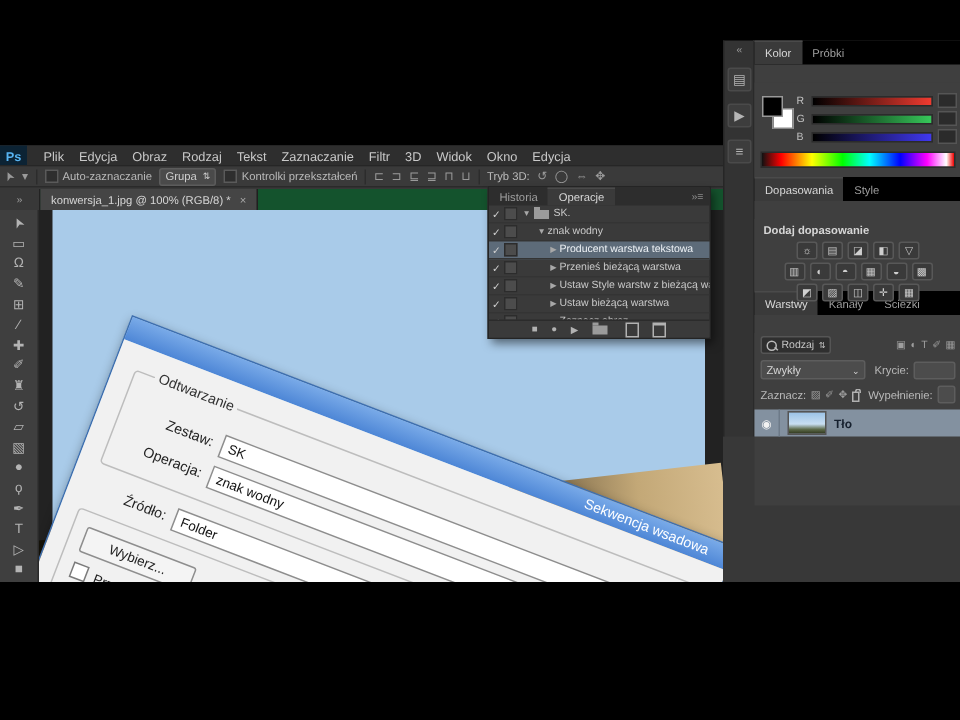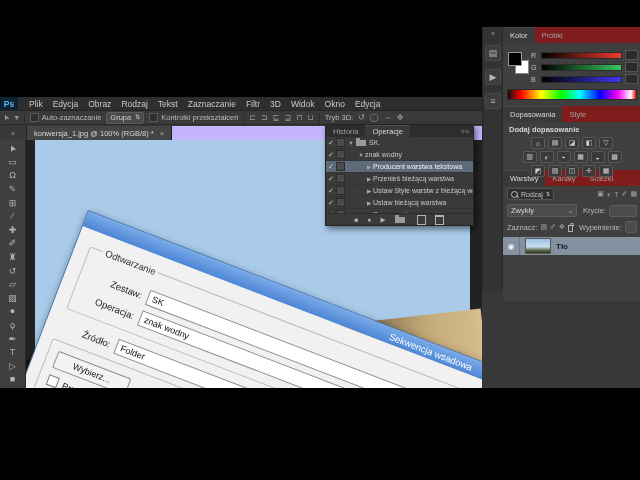--- a/index.html
+++ b/index.html
@@ -24,21 +24,21 @@
   .ob-sep{width:1px;height:10px;background:#2c2c2c;}
   .checkbox-dark{width:7px;height:7px;background:#2e2e2e;border:1px solid #5a5a5a;display:inline-block;}
   .ob-group{display:flex;align-items:center;gap:3px;white-space:nowrap;}
   .select-dark{background:#4a4a4a;border:1px solid #5c5c5c;border-radius:2px;color:#cfcfcf;
     padding:0 3px;height:10px;display:flex;gap:4px;font-size:7.5px;}
   .ob-icon{color:#9a9a9a;font-size:8px;}
   #workspace-btn{margin-left:auto;margin-right:6px;background:#555;border:1px solid #666;border-radius:2px;
     color:#ddd;padding:1px 7px;font-size:7.5px;white-space:nowrap;}
 
   
-  #tabrow{position:absolute;left:0;top:29px;width:640px;height:14px;background:#c4b5fd;display:flex;}
+  #tabrow{position:absolute;left:0;top:29px;width:640px;height:14px;background:#14532d;display:flex;}
   #toolbar-head{width:26px;height:14px;background:#383838;border-right:1px solid #222;
     color:#9a9a9a;font-size:7px;display:flex;align-items:center;justify-content:center;}
   #doctab{background:#454545;color:#d6d6d6;font-size:7.5px;display:flex;align-items:center;
     gap:6px;padding:0 7px;border-right:1px solid #1f1f1f;white-space:nowrap;}
   #doctab .close{color:#aaa;}
 
   
   #toolbar{position:absolute;left:0;top:43px;width:26px;height:248px;background:#3f3f3f;
     border-right:1px solid #2a2a2a;display:flex;flex-direction:column;align-items:center;padding-top:2px;box-sizing:border-box;overflow:hidden;}
   .tool{width:20px;height:13.6px;display:flex;align-items:center;justify-content:center;
@@ -99,22 +99,22 @@
   .i-new{width:7px;height:8px;border:1px solid #b2b2b2;}
   .i-trash{width:7px;height:7px;border:1px solid #b2b2b2;border-top:2px solid #b2b2b2;}
 
   
   #dock-strip{position:absolute;left:482px;top:27px;width:20px;height:264px;background:#333;
     border-left:1px solid #262626;display:flex;flex-direction:column;align-items:center;color:#b5b5b5;}
   #dock-strip .expander{font-size:7px;color:#9a9a9a;margin:3px 0 8px 0;}
   #dock-strip .strip-icon{width:14px;height:14px;margin-bottom:8px;display:flex;align-items:center;
     justify-content:center;font-size:9px;background:#3d3d3d;border:1px solid #4a4a4a;border-radius:2px;}
   #dock-main{position:absolute;left:502px;top:27px;width:138px;height:264px;background:#3f3f3f;border-left:1px solid #2a2a2a;}
-  .dock-tabs{height:16px;background:#7f1d1d;display:flex;}
-  .panel-body{position:relative;background:#3f3f3f;}
+  .dock-tabs{height:16px;background:#000000;display:flex;}
+  .panel-body{position:relative;background:#3f3f3f;margin-top:12px;}
 
   
   #swatch-wrap{position:absolute;left:4px;top:8px;width:22px;height:24px;}
   #bg-swatch{position:absolute;left:8px;top:9px;width:12px;height:12px;background:#fff;border:1px solid #888;}
   #fg-swatch{position:absolute;left:1px;top:1px;width:12px;height:12px;background:#000;border:1px solid #999;}
   .slider-row{display:flex;align-items:center;gap:3px;height:12px;margin-left:28px;margin-right:3px;}
   .slider-row .ch{width:7px;font-size:7px;color:#c0c0c0;}
   .slider-track{flex:1;height:5px;border:1px solid #2b2b2b;}
   .tr-r{background:linear-gradient(90deg,#000,#f03b30);}
   .tr-g{background:linear-gradient(90deg,#000,#37c85a);}

